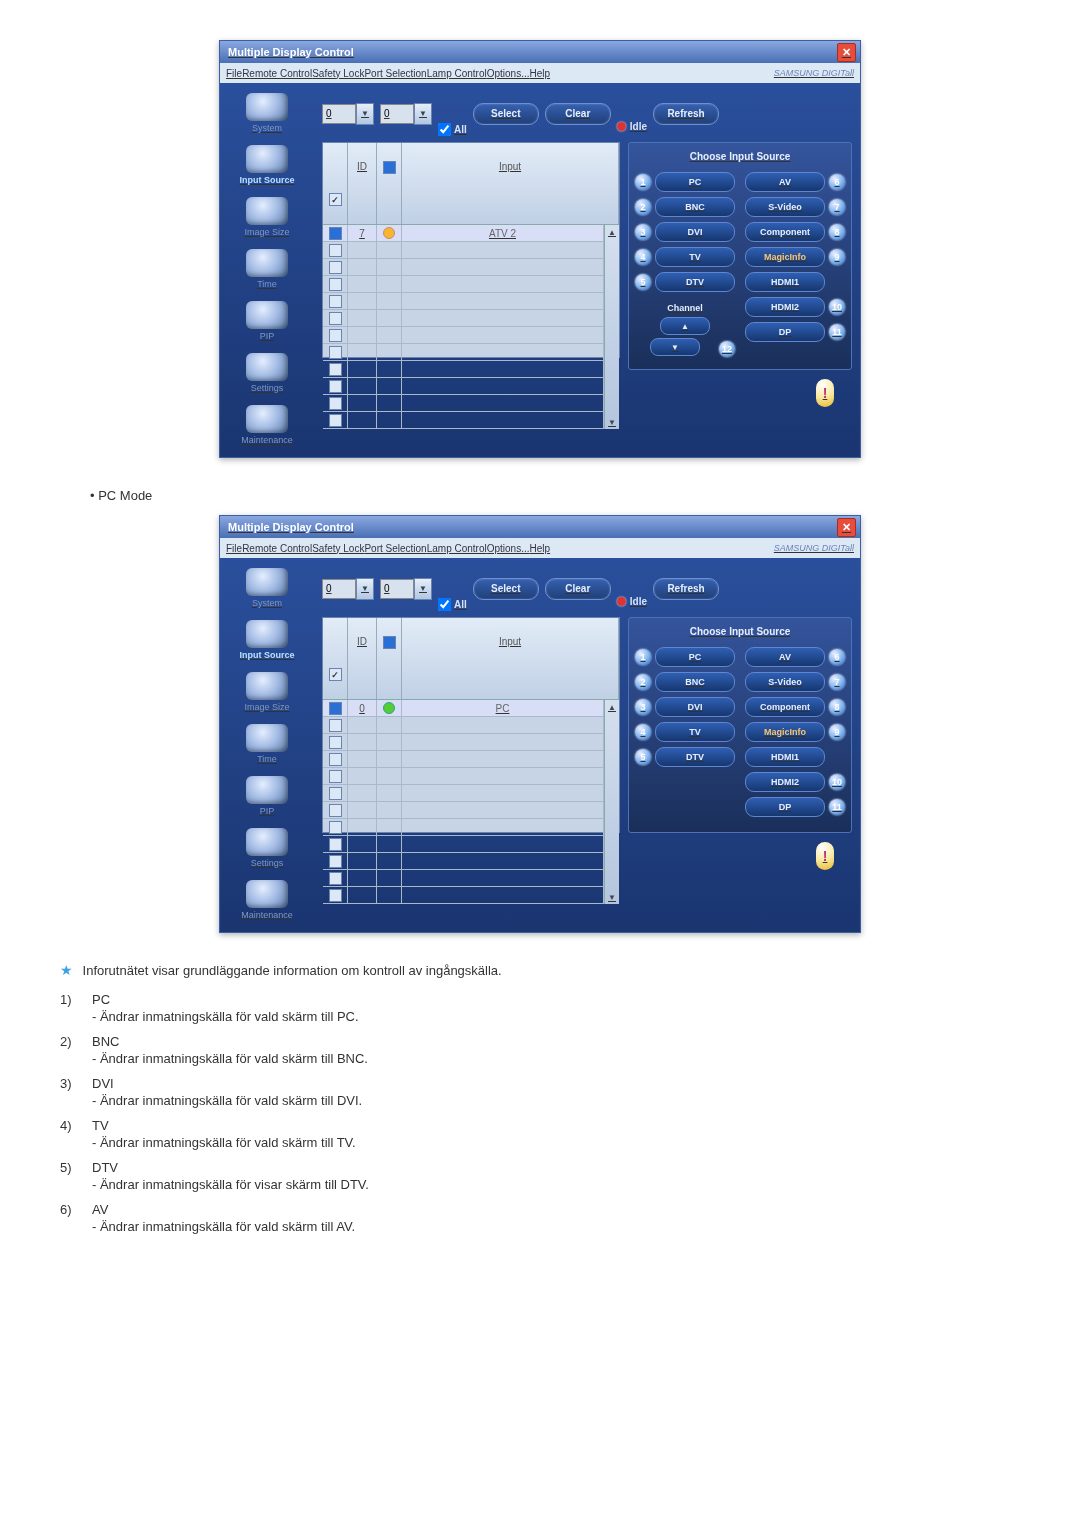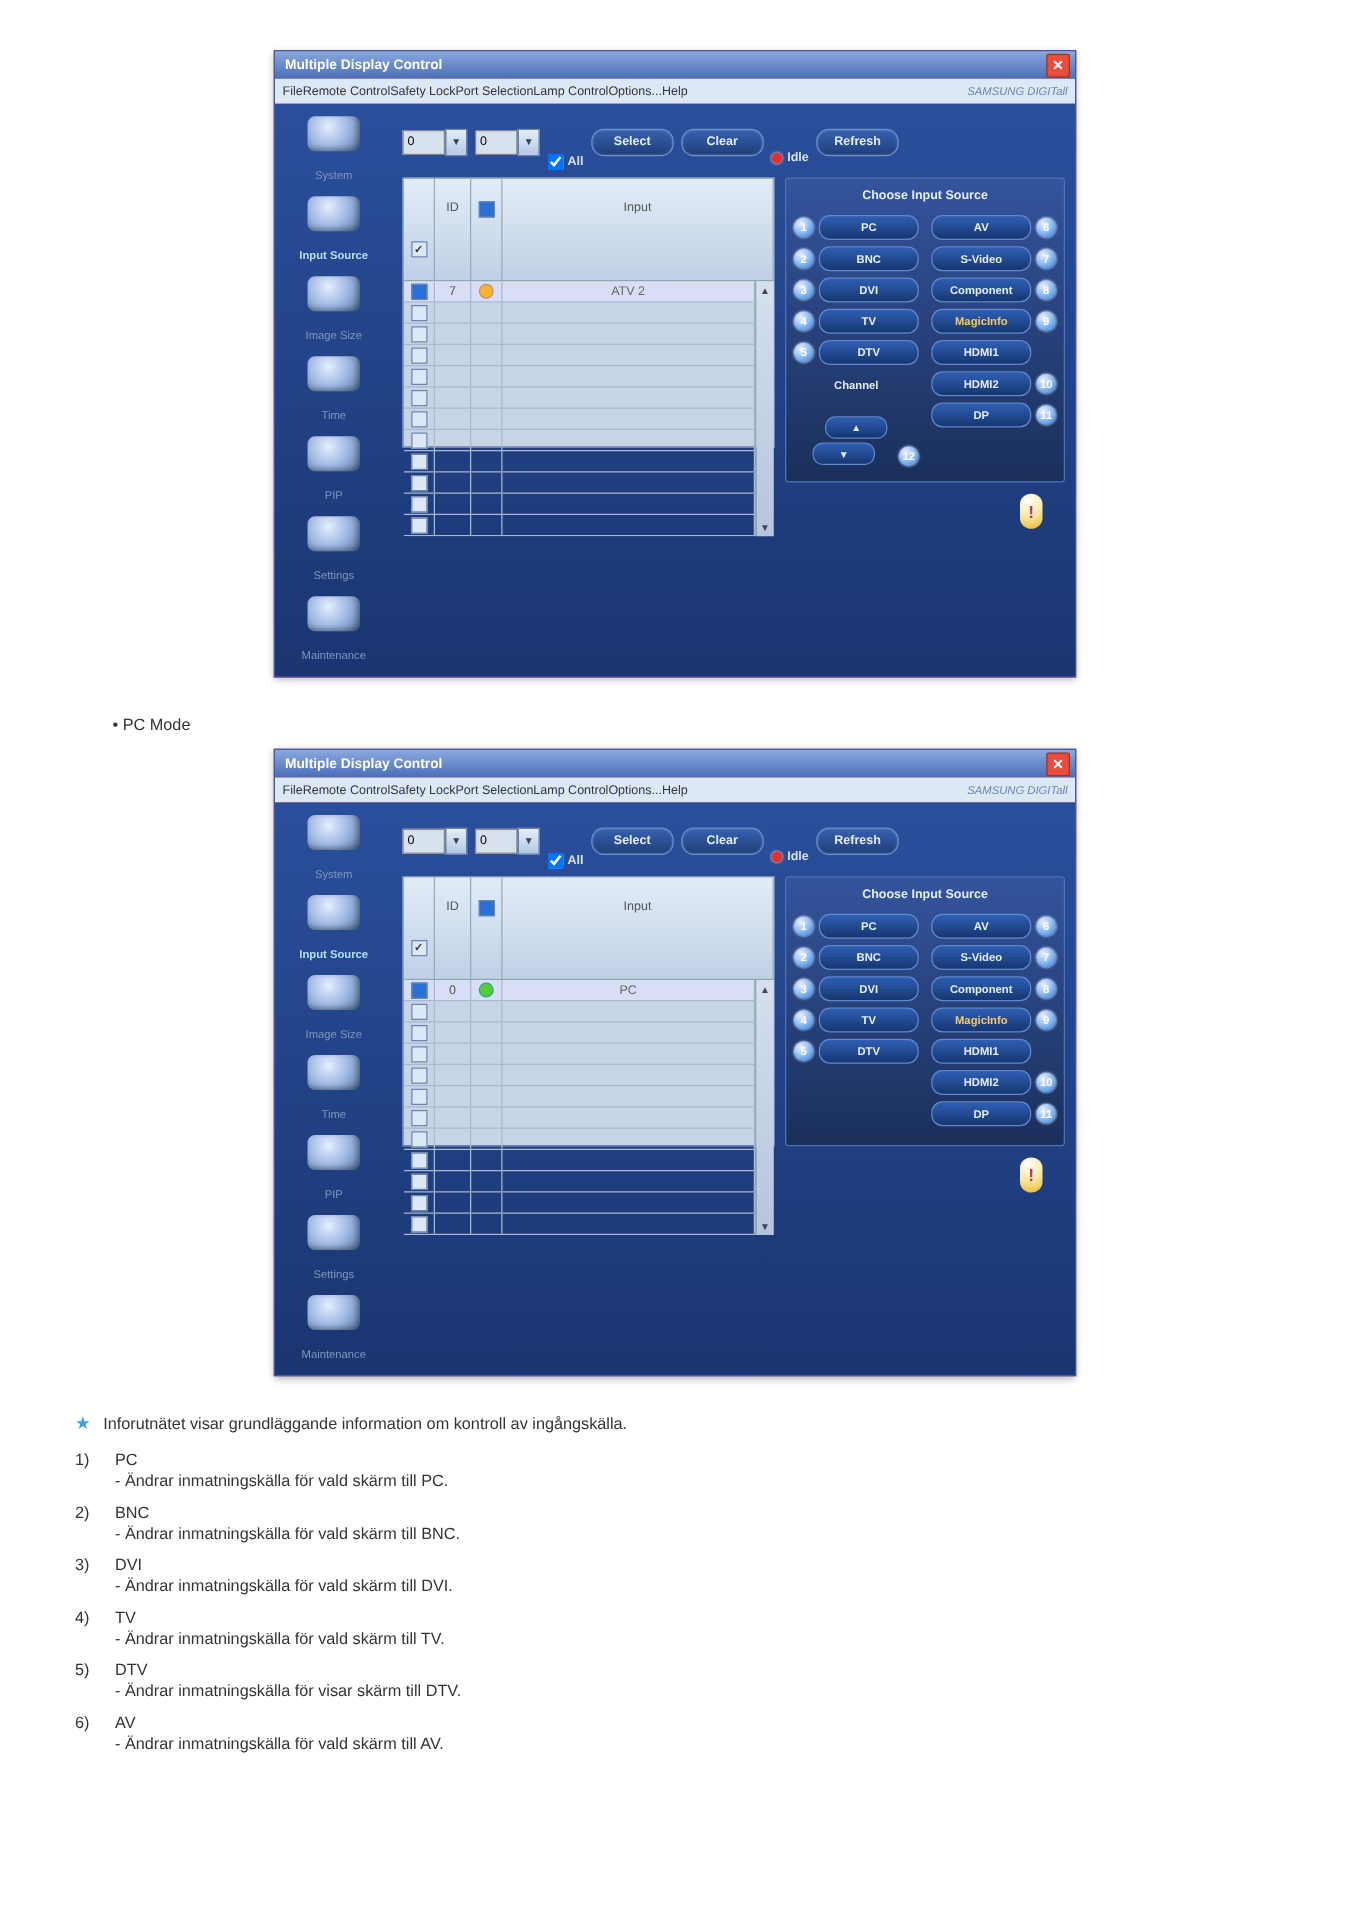--- a/index.html
+++ b/index.html
@@ -7,22 +7,23 @@
     padding: 40px 60px;
     font-family: Arial, sans-serif;
     font-size: 13px;
     background: #fff;
     color: #333;
   }
   .app-window {
     width: 640px;
     margin: 0 auto 30px auto;
     border: 1px solid #3b5fa5;
-    background: #be185d;
+    background: #fdba74;
     box-shadow: 0 2px 6px rgba(0,0,0,0.3);
+    text-decoration: underline;
   }
   .titlebar {
     background: linear-gradient(#8aa8e0,#4a6fb5);
     display: flex;
     align-items: center;
     justify-content: space-between;
     height: 22px;
     padding: 0 4px;
   }
   .titlebar .title {
@@ -90,21 +91,20 @@
   .sidebar-item .icon {
     width: 42px;
     height: 28px;
     background: radial-gradient(circle at 40% 30%, #e4eeff, #9fb8e2, #50709d);
     border-radius: 6px;
     margin-bottom: 2px;
     box-shadow: inset -2px -2px 4px rgba(0,0,0,0.3);
   }
   .sidebar-item .label {
     color: #7f97bd;
-    margin-top: 12px;
   }
   .main {
     flex: 1;
     padding: 8px 8px 12px 8px;
     display: flex;
     flex-direction: column;
   }
   .toolbar {
     display: flex;
     align-items: center;
@@ -186,21 +186,21 @@
   .panel-title{text-align:center;font-size:10px;font-weight:bold;color:#e6eefc;margin:4px 0 10px 0;}
   .src-grid{display:flex;gap:10px;}
   .src-col{flex:1;display:flex;flex-direction:column;gap:5px;}
   .src-btn{display:flex;align-items:center;gap:4px;}
   .num{width:16px;height:16px;border-radius:50%;background:radial-gradient(circle at 35% 30%,#eef,#86b9f0,#2a6fd6);color:#fff;font-size:9px;font-weight:bold;display:flex;align-items:center;justify-content:center;box-shadow:0 0 2px #fff;}
   .sbtn{
     flex:1;height:18px;background:linear-gradient(#2f5fb3,#163770);border:1px solid #5f86ce;border-radius:9px;color:#e6eefc;font-size:9px;font-weight:bold;display:flex;align-items:center;justify-content:center;
   }
   .sbtn.orange{color:#f9c66e;}
   .channel{margin-top:6px;}
-  .channel .lbl{font-size:9px;font-weight:bold;text-align:center;color:#e6eefc;margin-bottom:20px;}
+  .channel .lbl{font-size:9px;font-weight:bold;text-align:center;color:#e6eefc;margin-bottom:4px;}
   .channel .abtn{width:48px;height:16px;margin:0 auto 3px auto;background:linear-gradient(#2f5fb3,#163770);border:1px solid #5f86ce;border-radius:8px;display:flex;align-items:center;justify-content:center;color:#e6eefc;font-size:8px;}
   .footer{height:46px;display:flex;align-items:center;justify-content:flex-end;padding:0 18px;}
   .exclaim{width:18px;height:28px;border-radius:50%/30%;background:radial-gradient(circle at 35% 20%,#fff,#f9e9a0,#e8b62c);display:flex;align-items:center;justify-content:center;color:#b37;font-size:14px;font-weight:bold;}
   .section-label{margin:30px 0 12px 30px;font-size:13px;}
   .note-row{display:flex;align-items:flex-start;gap:10px;margin:24px 0 14px 0;}
   .star{color:#3da1e3;font-size:14px;line-height:1;}
   .explanations{margin-left:4px;}
   .explanations li{margin-bottom:10px;font-size:13px;}
   .explanations li .sub{display:block;margin-top:2px;}
   ol.custom{list-style:none;padding:0;margin:0;}

